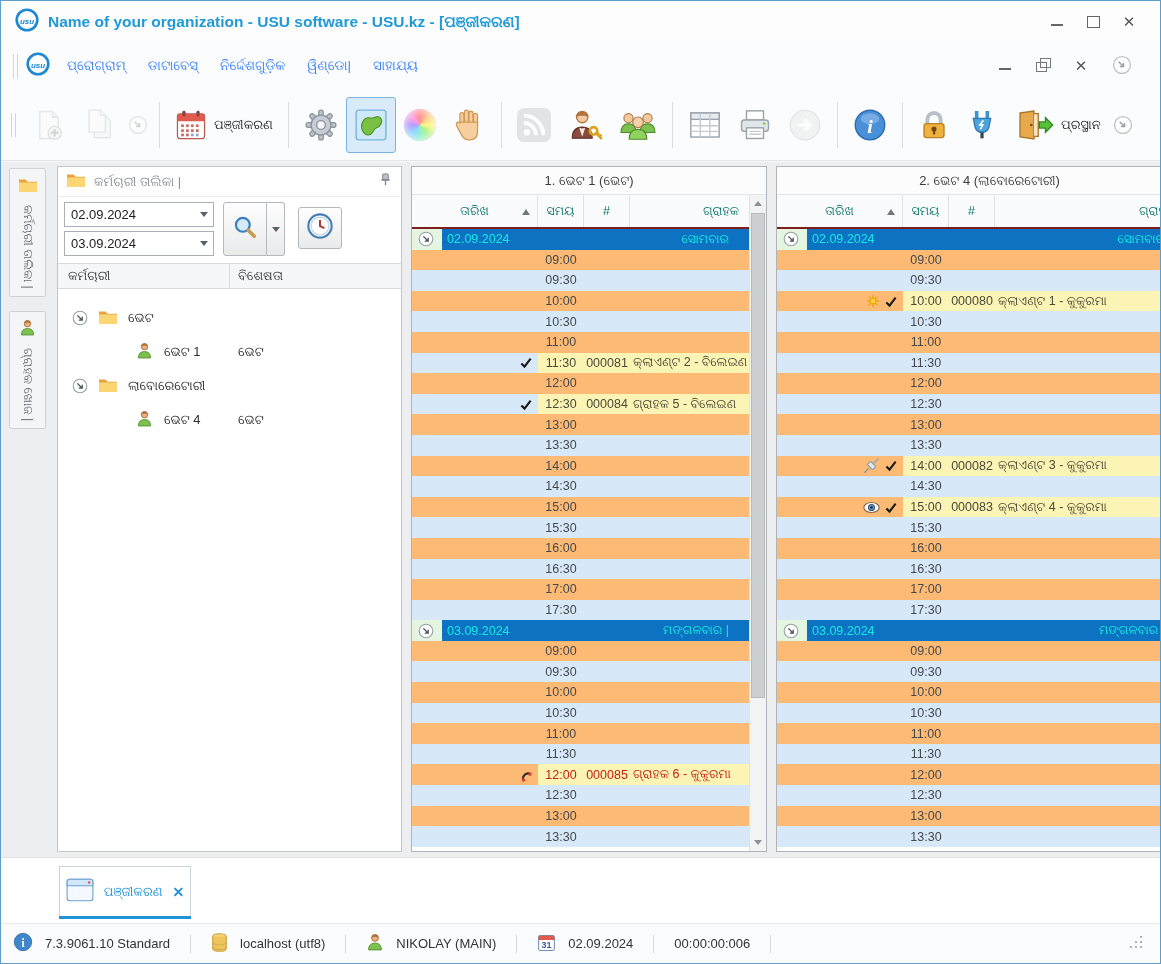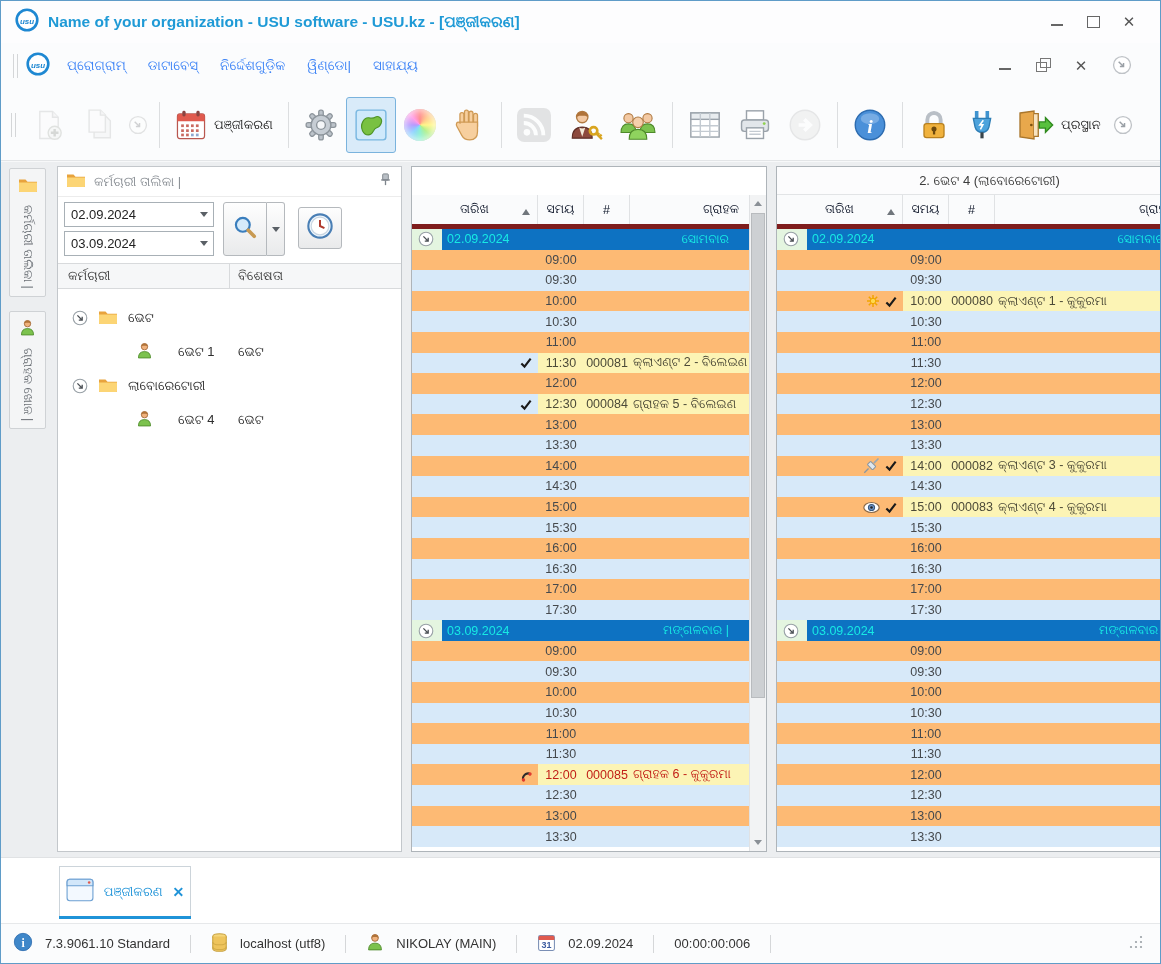--- a/index.html
+++ b/index.html
@@ -62,29 +62,29 @@
   .clock-btn{width:44px;height:42px;margin-left:13px;margin-top:5px;border:1px solid #b5b9bd;border-radius:3px;background:linear-gradient(#fefefe,#e9eaeb);display:flex;align-items:center;justify-content:center;}
   .lp-colhead{height:26px;display:flex;background:#f6f7f8;border-top:1px solid #d8dadc;border-bottom:1px solid #d8dadc;font-size:13px;color:#3c3c3c;}
   .lp-colhead .c1{width:172px;padding-left:10px;display:flex;align-items:center;border-right:1px solid #d8dadc;}
   .lp-colhead .c2{flex:1;padding-left:8px;display:flex;align-items:center;}
   .lp-tree{padding-top:12px;}
   .tree-row{height:34px;display:flex;align-items:center;position:relative;font-size:13px;color:#2e2e2e;}
   .tree-row .xp{margin-left:14px;width:16px;height:16px;}
   .tree-row .fico{margin-left:10px;}
   .tree-row .flabel{margin-left:10px;}
   .tree-row.child{padding-left:78px;}
-  .tree-row.child .plabel{margin-left:25px;}
+  .tree-row.child .plabel{margin-left:11px;}
   .tree-row .spec{position:absolute;left:180px;}
 
   
   .sch-panel{position:absolute;top:4px;height:686px;background:#fff;border:1px solid #aeb4b9;}
   .sch-p1{left:410px;width:356px;}
   .sch-p2{left:775px;width:427px;}
   .sch-title{position:absolute;top:0;left:0;right:0;height:28px;background:#fcfcfd;border-bottom:1px solid #e2e4e6;display:flex;align-items:center;justify-content:center;font-size:13px;color:#3c3c3c;}
-  .sch-head{position:absolute;top:28px;left:0;right:17px;height:34px;background:#fafbfc;border-bottom:5px solid #7f1d1d;display:flex;font-size:12.5px;color:#0f172a;}
+  .sch-head{position:absolute;top:28px;left:0;right:17px;height:34px;background:#fafbfc;border-bottom:2px solid #7f1d1d;display:flex;font-size:12.5px;color:#0f766e;}
   .sch-head .sc{display:flex;align-items:center;justify-content:center;border-right:1px solid #e0e2e4;position:relative;}
   .sc-date{width:126px;}
   .sc-time{width:46px;}
   .sc-num{width:46px;}
   .sc-client{flex:1;justify-content:flex-end !important;padding-right:10px;border-right:none !important;}
   .sort-asc{position:absolute;right:7px;top:14px;width:0;height:0;border-left:4.5px solid transparent;border-right:4.5px solid transparent;border-bottom:6px solid #70767c;}
   .sch-body{position:absolute;top:62px;left:0;right:17px;bottom:0;overflow:hidden;}
   .row{height:20.6px;display:flex;align-items:stretch;font-size:12.5px;}
   .band-row .lead{width:30px;background:#e4f5e0;display:flex;align-items:center;padding-left:6px;}
   .band-row .band{flex:1;background:#0d72c2;color:#17e9e4;display:flex;align-items:center;}
@@ -495,20 +495,21 @@
                 <path d="M8 1.4 a3 3 0 0 1 3 3 l-1.5 -0.8 h-3 l-1.5 0.8 a3 3 0 0 1 3 -3" fill="#b07339"></path>
                 <path d="M2.3 15 q0 -6 5.7 -6 q5.7 0 5.7 6 z" fill="#7cc24e" stroke="#4e8a2a" stroke-width="0.8"></path>
               </svg></span>
       <span class="plabel">ଭେଟ 4</span>
       <span class="spec">ଭେଟ</span>
           </div>
         </div>
     </div>
 
     <div class="sch-panel sch-p1" id="sch-panel-0">
+        <div class="sch-title">1. ଭେଟ 1 (ଭେଟ)</div>
   <div class="sch-head">
     <div class="sc sc-date">
             <span>ତାରିଖ</span>
             <span class="sort-asc"></span>
           </div>
     <div class="sc sc-time">ସମୟ</div>
     <div class="sc sc-num">#</div>
     <div class="sc sc-client">ଗ୍ରାହକ</div>
   </div>
         <div class="sch-body">

